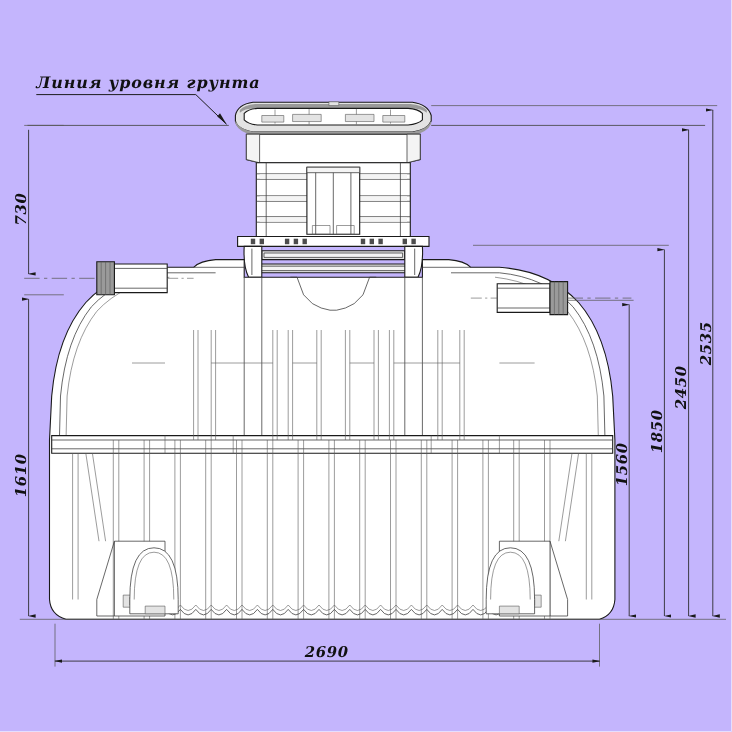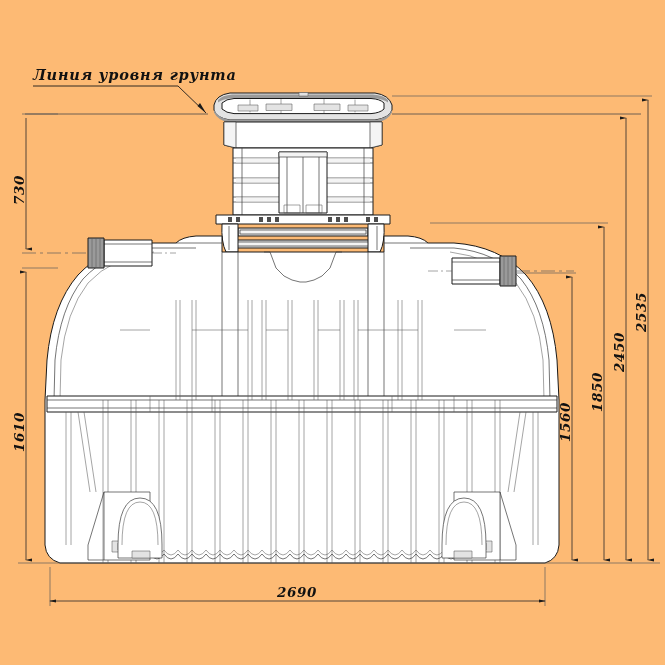--- a/index.html
+++ b/index.html
@@ -7,21 +7,21 @@
     padding: 0;
     background: #ffffff;
   }
   body {
     font-family: "DejaVu Sans", sans-serif;
   }
   #drawing-root {
     position: relative;
     width: 665px;
     height: 665px;
-    background: #fdba74;
+    background: #c4b5fd;
     overflow: hidden;
   }
   #drawing-svg {
     position: absolute;
     left: 0;
     top: 0;
     width: 665px;
     height: 665px;
     display: block;
   }

